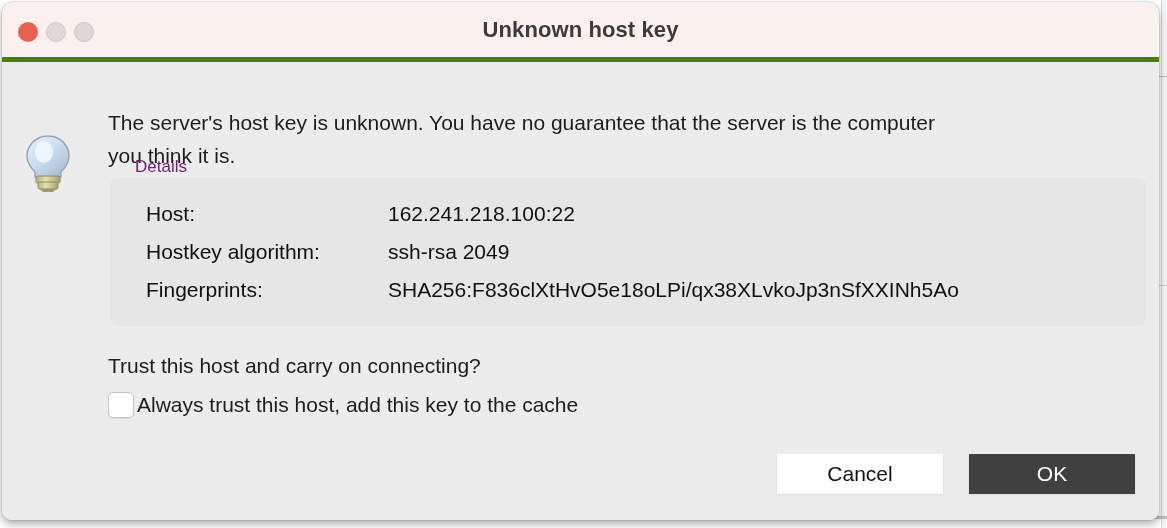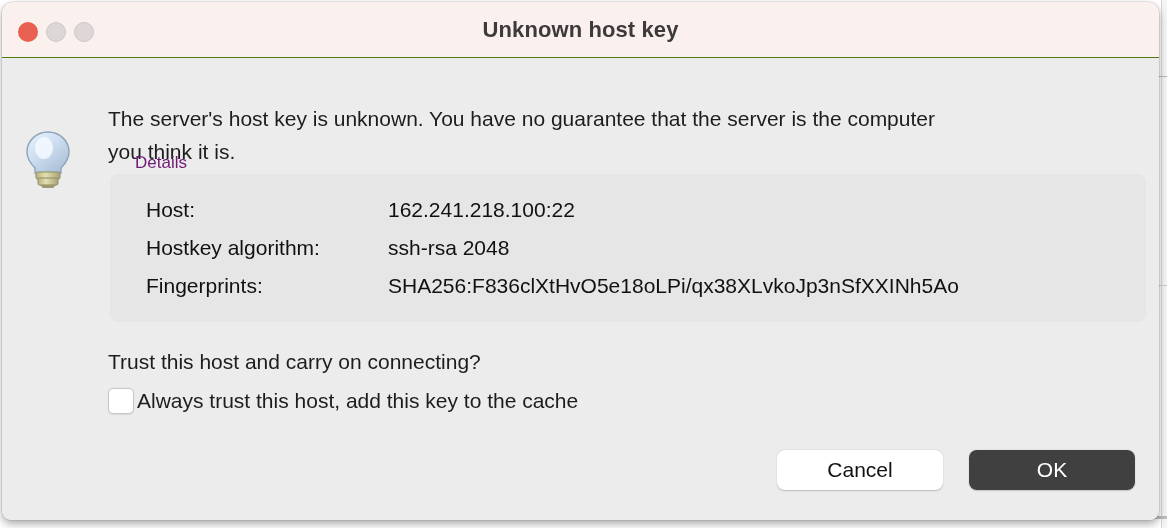--- a/index.html
+++ b/index.html
@@ -69,21 +69,21 @@
     border-radius: 11px 11px 9px 9px;
     box-shadow: 0 4px 9px rgba(0,0,0,0.33), 0 0 0 0.5px rgba(0,0,0,0.16);
     overflow: hidden;
   }
 
   
   #titlebar {
     position: relative;
     height: 55px;
     background: #faf0ee;
-    border-bottom: 1px solid #4d7c0f;
+    border-bottom: 5px solid #4d7c0f;
     border-radius: 11px 11px 0 0;
   }
   .traffic-lights {
     position: absolute;
     left: 16px;
     top: 20px;
     display: flex;
     gap: 8px;
   }
   .light {
@@ -207,21 +207,21 @@
   
   #buttons {
     position: absolute;
     right: 24px;
     top: 392px;
     display: flex;
     gap: 26px;
   }
   .btn {
     height: 40px;
-    border-radius: 8px;
+    border-radius: 0;
     font-size: 21px;
     font-family: "Liberation Sans", sans-serif;
     display: flex;
     align-items: center;
     justify-content: center;
     box-sizing: border-box;
     cursor: default;
     border: none;
   }
   #cancel-button {
@@ -287,21 +287,21 @@
 
     <div id="details-label">Details</div>
 
     <div id="details-panel">
       <div class="detail-row">
         <span class="detail-key">Host:</span>
         <span class="detail-val">162.241.218.100:22</span>
       </div>
       <div class="detail-row">
         <span class="detail-key">Hostkey algorithm:</span>
-        <span class="detail-val">ssh-rsa 2048</span>
+        <span class="detail-val">ssh-rsa 2049</span>
       </div>
       <div class="detail-row">
         <span class="detail-key">Fingerprints:</span>
         <span class="detail-val">SHA256:F836clXtHvO5e18oLPi/qx38XLvkoJp3nSfXXINh5Ao</span>
       </div>
     </div>
 
     <div id="trust-question">Trust this host and carry on connecting?</div>
 
     <div id="checkbox-row">

